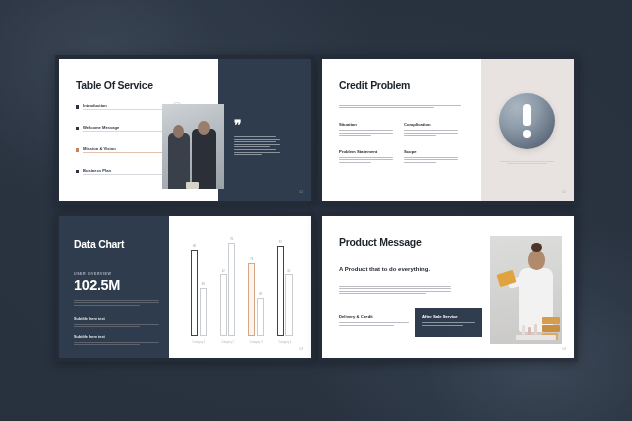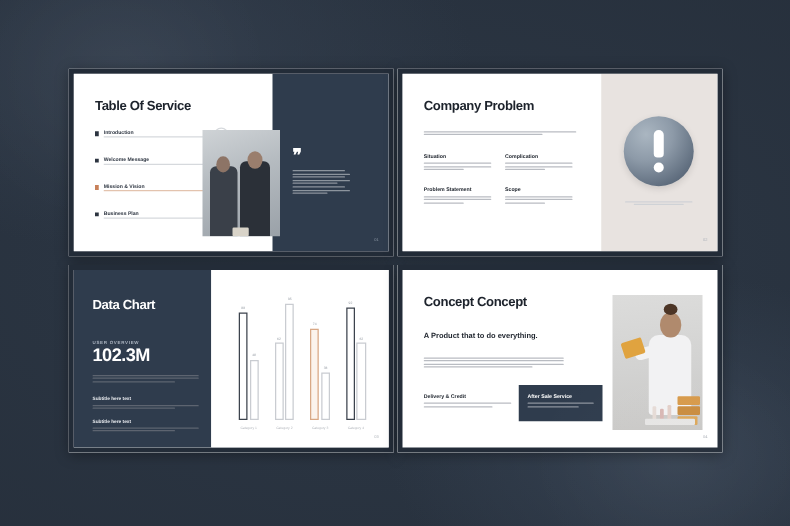--- a/index.html
+++ b/index.html
@@ -217,21 +217,21 @@
               <i></i>
               <b></b>
             </span>
         </div>
         <div class="cap">
           <span class="ln lt s1" style="width:78%"></span>
           <span class="ln lt s1" style="width:58%"></span>
         </div>
       </div>
 
-      <div class="h1 title">Company Problem</div>
+      <div class="h1 title">Credit Problem</div>
 
       <div class="intro">
         <span class="ln s1"></span>
           <span class="ln s3"></span>
       </div>
 
       <div class="cols">
         <div class="col">
           <h4>Situation</h4>
           <div class="bd">
@@ -313,21 +313,21 @@
                 </div>
               <span class="cat">Category 4</span>
             </div>
           </div>
         </div>
         <div class="pg">03</div>
       </div>
 
       <div class="h1 title">Data Chart</div>
       <div class="kicker">USER OVERVIEW</div>
-      <div class="big">102.3M</div>
+      <div class="big">102.5M</div>
       <div class="blurb">
         <span class="ln dk s1"></span>
           <span class="ln dk s1"></span>
           <span class="ln dk s3"></span>
       </div>
       <div class="st1">
         <div class="sthead">Subtitle here text</div>
         <span class="ln dk s1"></span>
           <span class="ln dk s3"></span>
       </div>
@@ -335,21 +335,21 @@
         <div class="sthead">Subtitle here text</div>
         <span class="ln dk s1"></span>
           <span class="ln dk s3"></span>
       </div>
     </div>
   </div>
 
   <div class="slide" id="slide-prod">
     <div class="frame"></div>
     <div class="inner">
-      <div class="h1 title">Concept Concept</div>
+      <div class="h1 title">Product Message</div>
       <div class="lead">A Product that to do everything.</div>
       <div class="para">
         <span class="ln s1"></span>
           <span class="ln s1"></span>
           <span class="ln s1"></span>
           <span class="ln s3"></span>
       </div>
 
       <div class="c1">
         <h4>Delivery &amp; Credit</h4>

